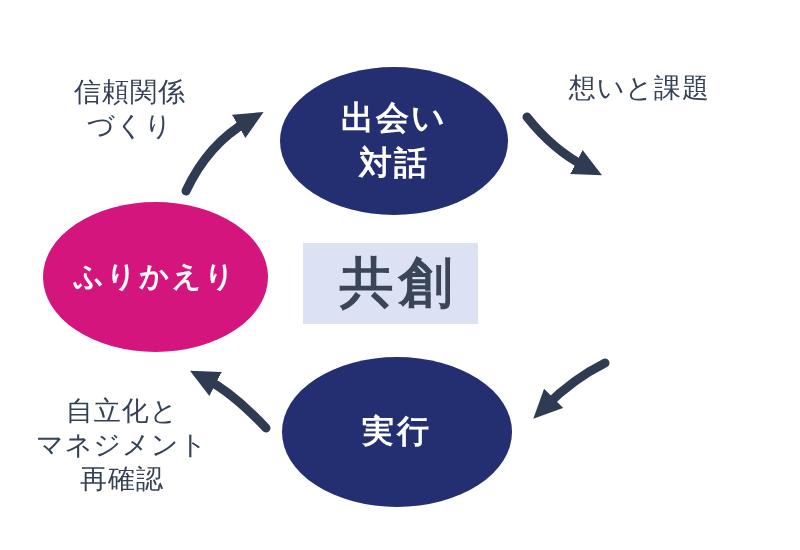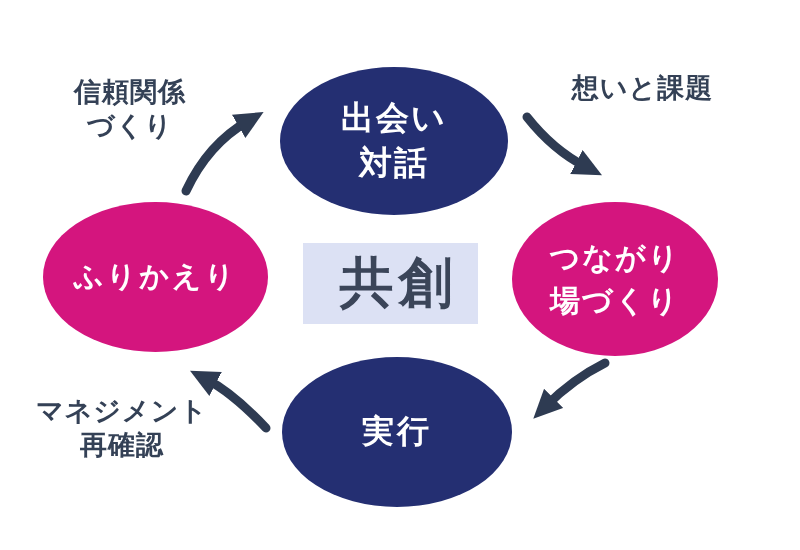--- a/index.html
+++ b/index.html
@@ -67,28 +67,28 @@
     font-size: 54px;
     font-weight: bold;
     color: #3b4559;
     letter-spacing: 5px;
     padding-left: 16px;
     box-sizing: border-box;
   }
   .arrow-label {
     position: absolute;
     color: #344156;
-    font-weight: 700;
+    font-weight: 400;
     text-align: center;
     font-size: 27px;
     line-height: 1.25;
     letter-spacing: 1px;
   }
   .label-top-left     { left: 35px;  top: 76px;  width: 190px; }
-  .label-top-right    { left: 545px; top: 72px;  width: 195px; }
+  .label-top-right    { left: 515px; top: 72px;  width: 195px; text-align: right; }
   .label-bottom-right { left: 577px; top: 393px; width: 205px; }
   .label-bottom-left  { left: 22px;  top: 395px; width: 200px; }
   .line { display: block; }
 </style>
 </head>
 <body>
 
 <div class="stage">
 
   <svg class="arrows-layer" viewBox="0 0 800 550" aria-hidden="true">
@@ -101,24 +101,20 @@
     <path class="arrow" d="M527,117 Q553,150 586,167" marker-end="url(#ah)"></path>
     <path class="arrow" d="M605,363 Q573,379 546,406" marker-end="url(#ah)"></path>
     <path class="arrow" d="M266,428 Q233,393 206,379" marker-end="url(#ah)"></path>
   </svg>
 
   <div class="node navy node-top">
     <span class="line">出会い</span>
     <span class="line">対話</span>
   </div>
 
-  <div class="node magenta node-right">
-    <span class="line">つながり</span>
-    <span class="line">場づくり</span>
-  </div>
 
   <div class="node magenta node-left">
     <span class="line">ふりかえり</span>
   </div>
 
   <div class="node navy node-bottom">
     <span class="line">実行</span>
   </div>
 
   <div class="center-box">
@@ -129,17 +125,18 @@
     <span class="line">信頼関係</span>
     <span class="line">づくり</span>
   </div>
 
   <div class="arrow-label label-top-right">
     <span class="line">想いと課題</span>
   </div>
 
 
   <div class="arrow-label label-bottom-left">
+    <span class="line">自立化と</span>
     <span class="line">マネジメント</span>
     <span class="line">再確認</span>
   </div>
 
 </div>
 
 </body></html>

